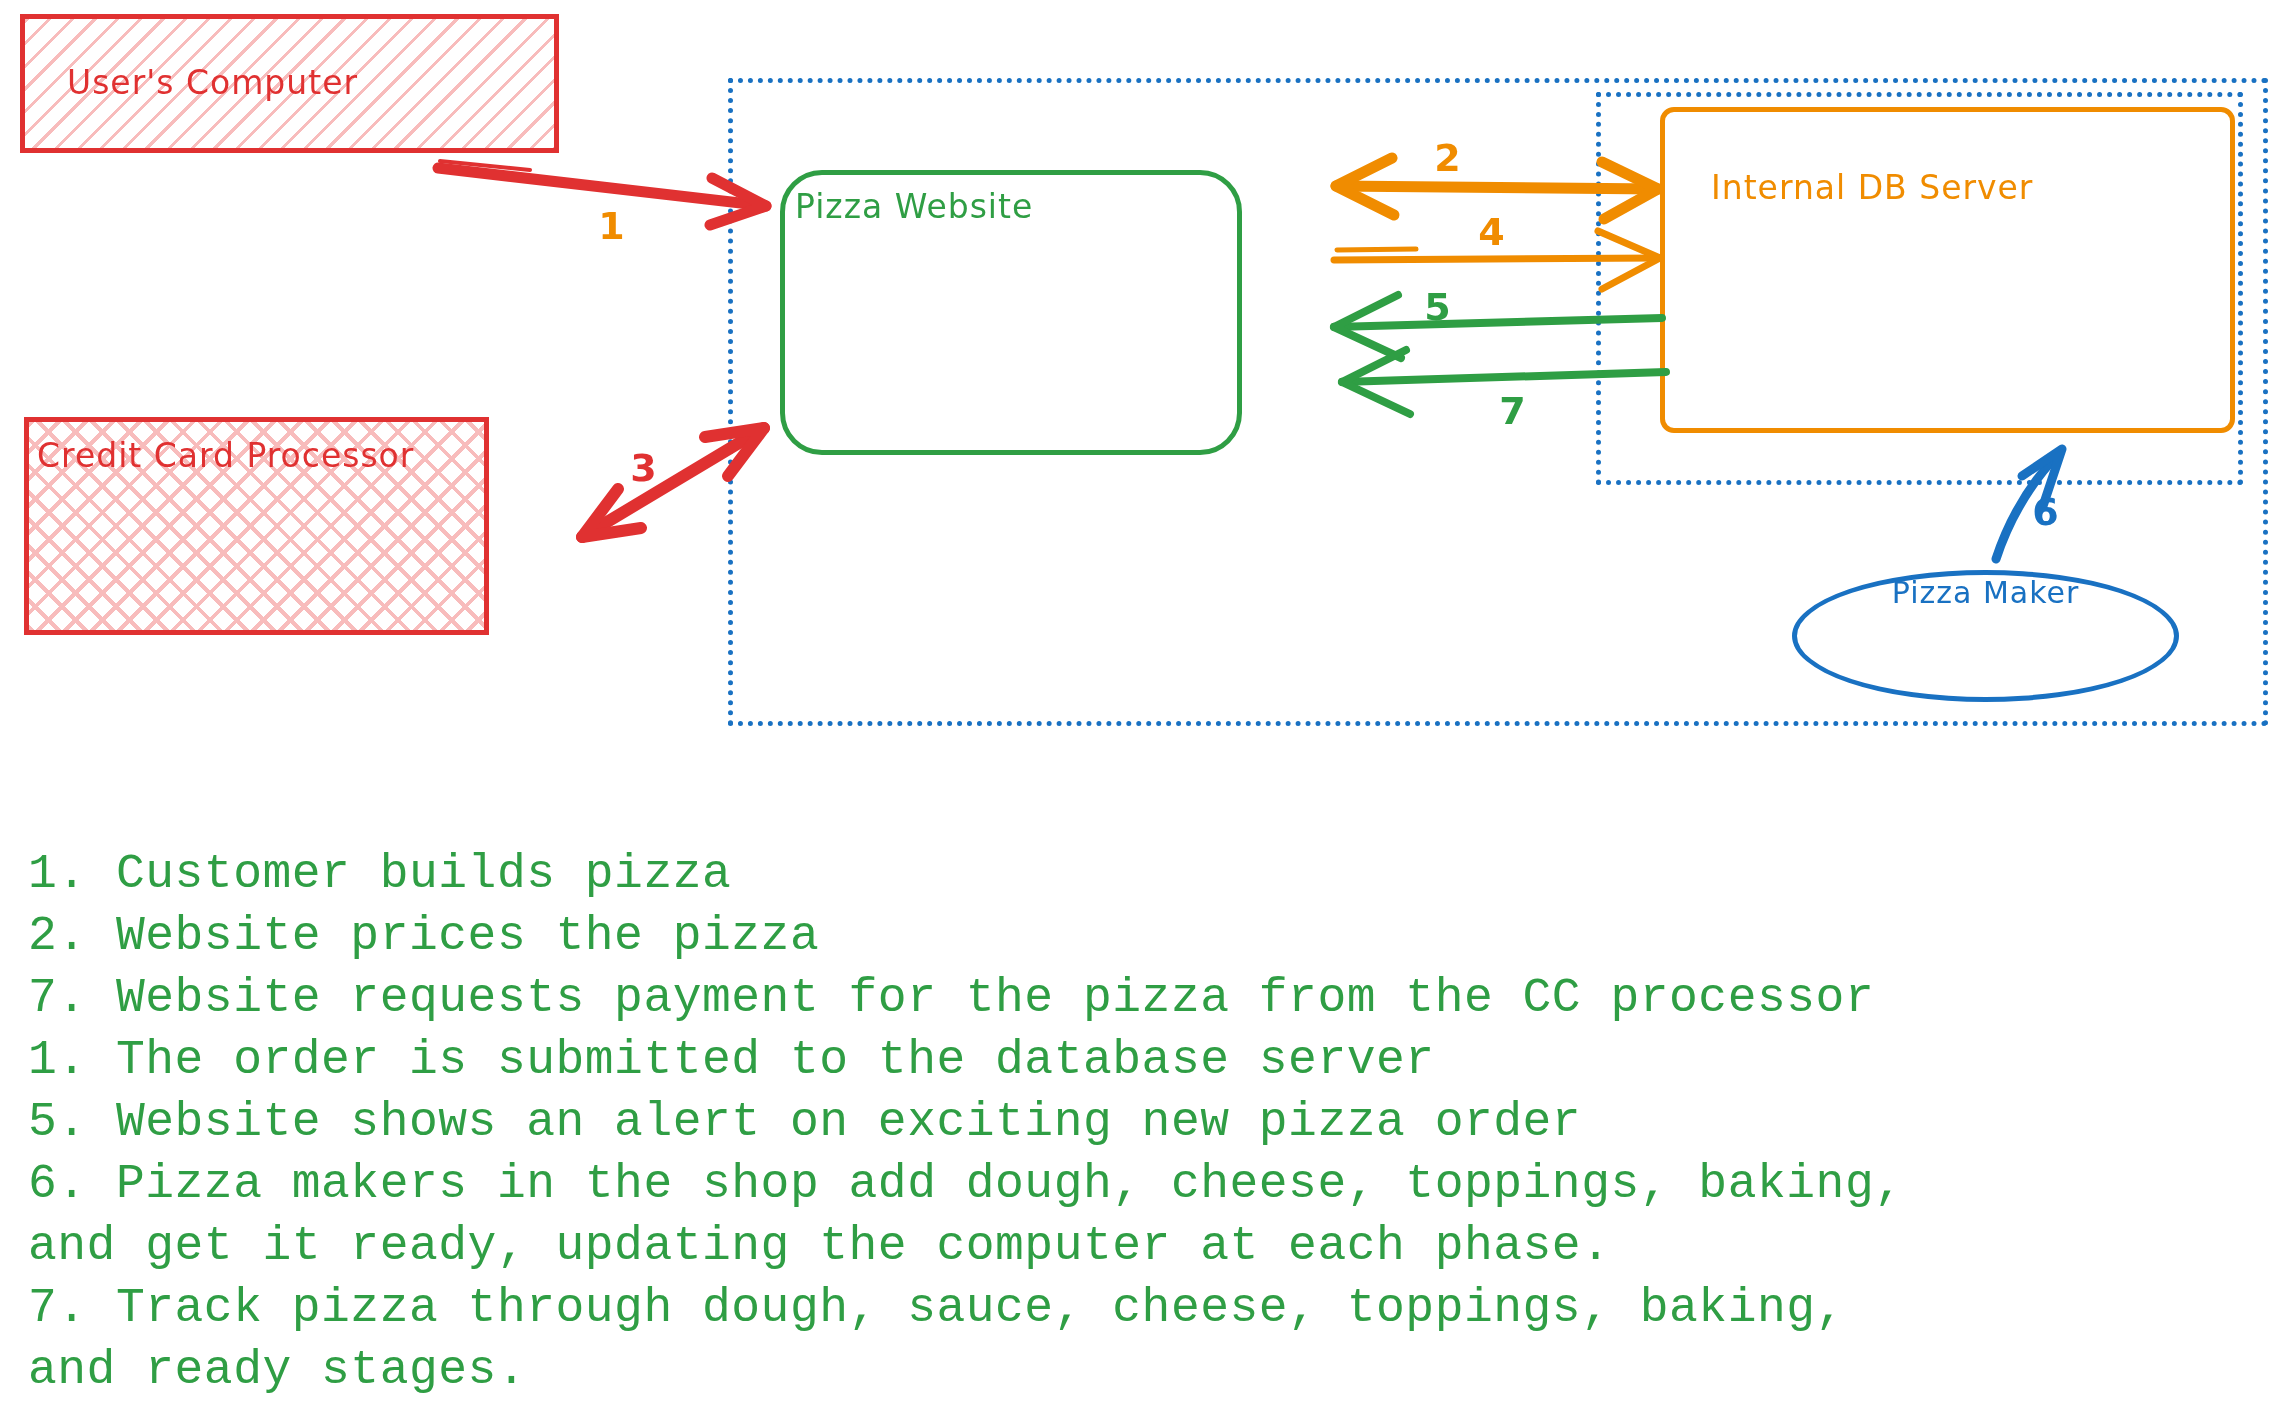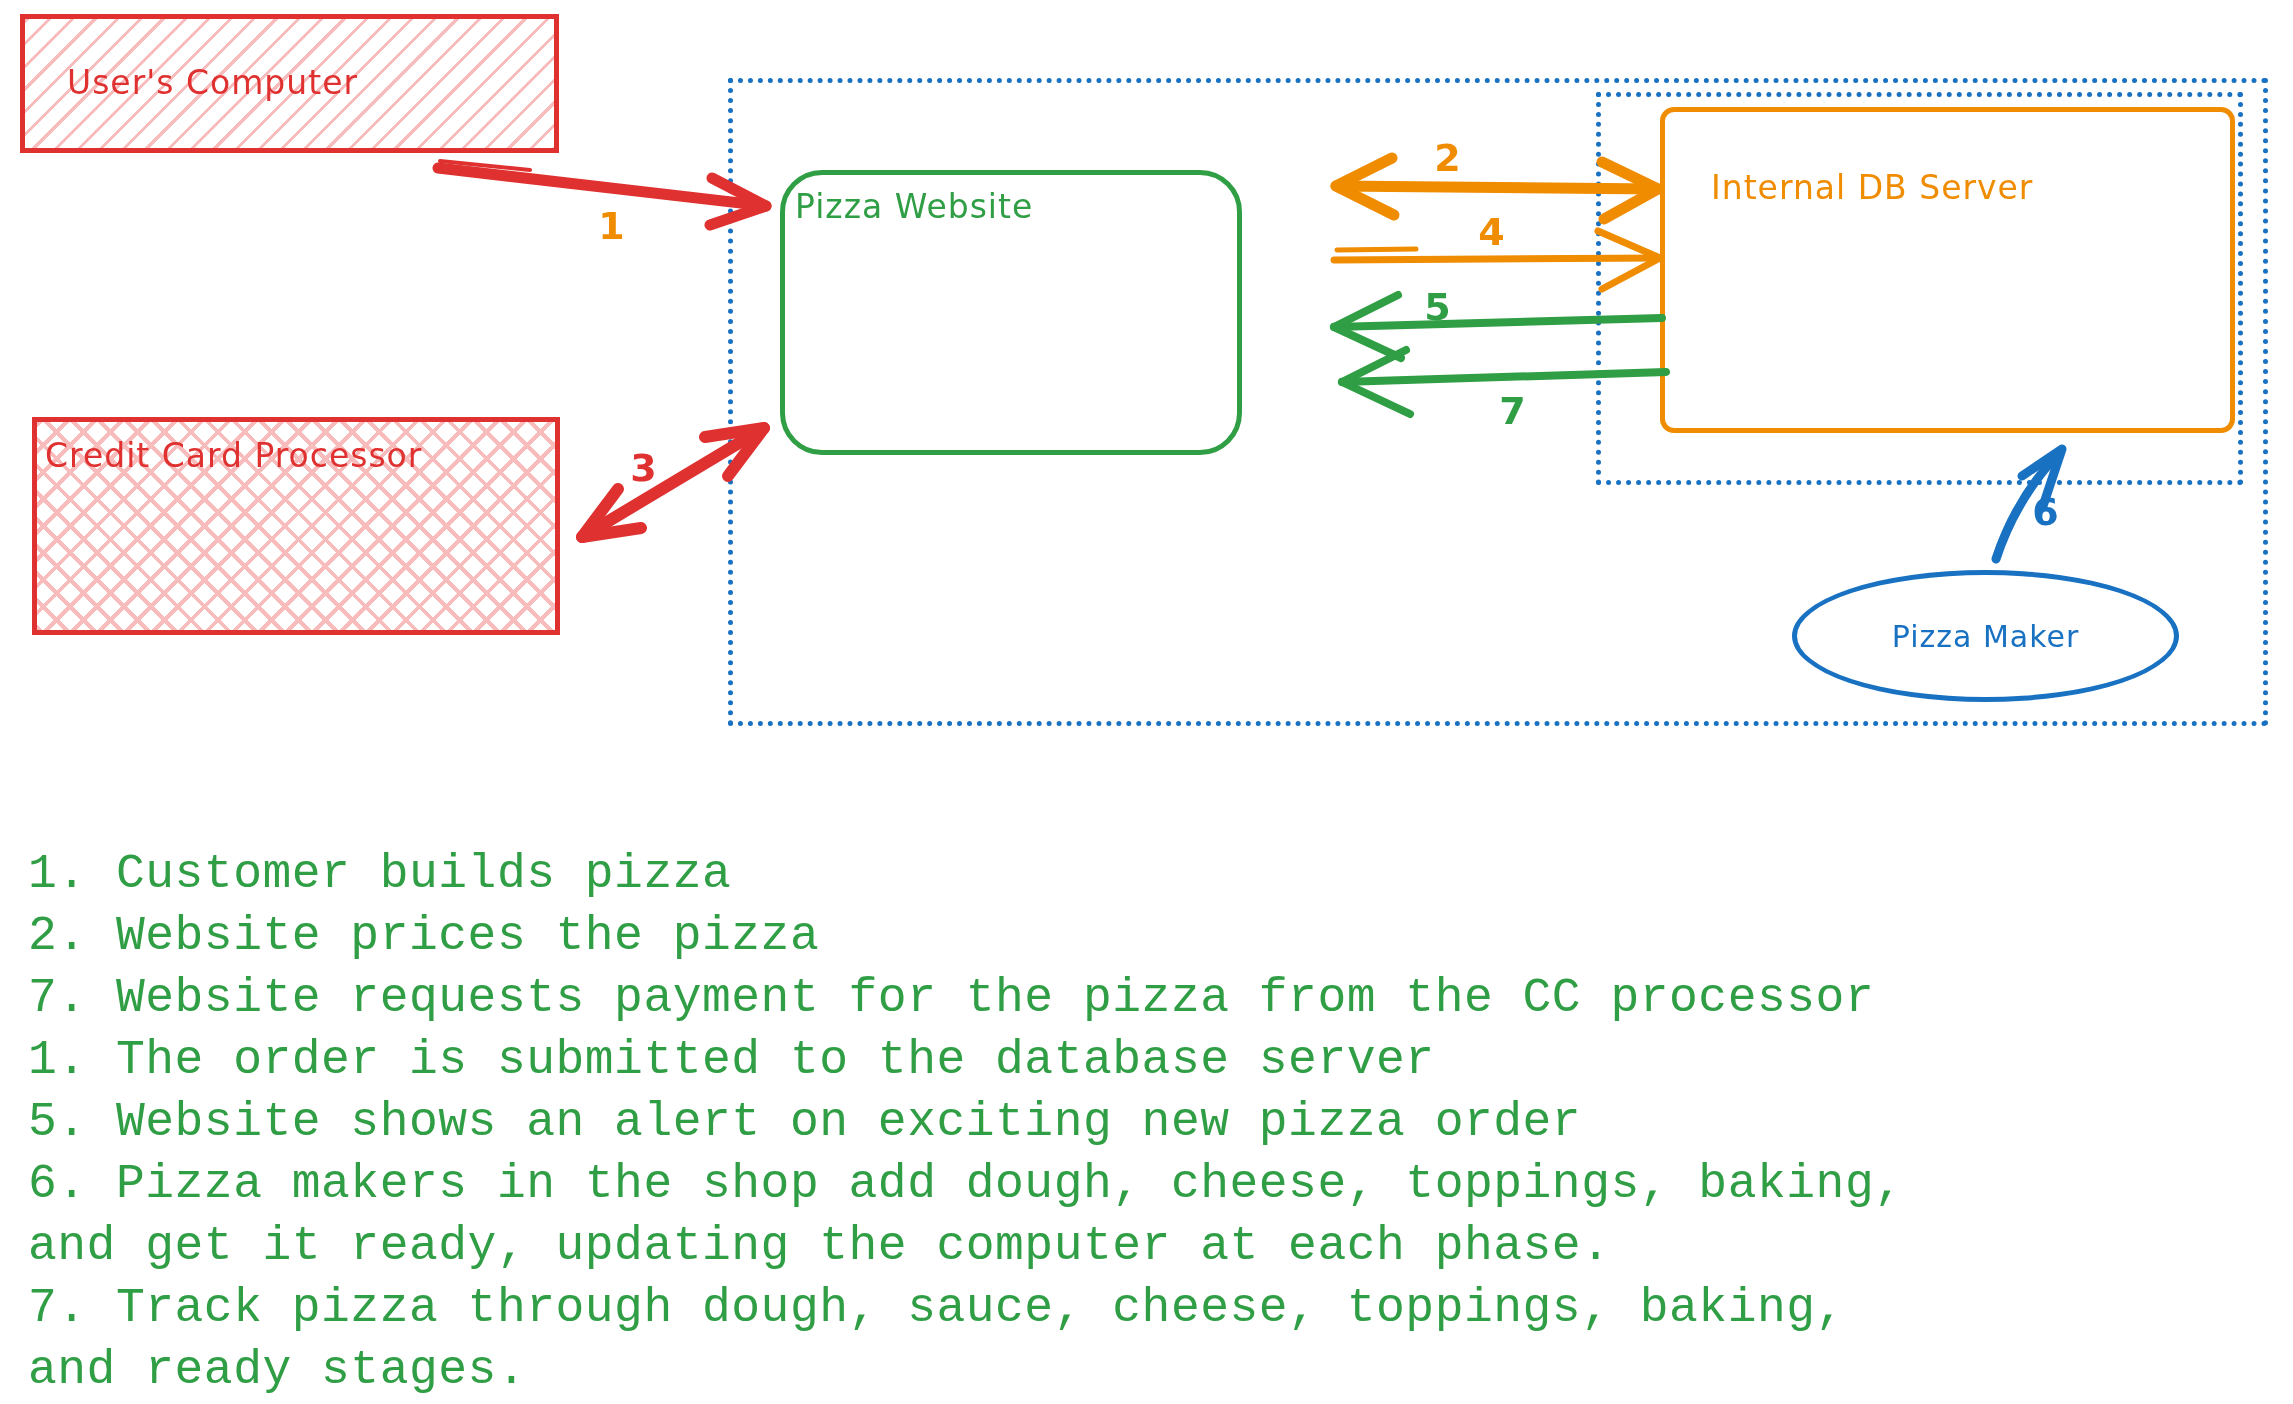--- a/index.html
+++ b/index.html
@@ -57,21 +57,21 @@
     position:absolute;
     border:5px solid var(--c-orange);
     border-radius:14px;
     background:var(--c-bg);
   }
   .box-orange .node-label{color:var(--c-orange);}
   .ellipse-blue{
     position:absolute;
     border:5px solid var(--c-blue);
     border-radius:50%;
-    display:flex;align-items:center;justify-content:center;
+    display:flex;align-items:flex-start;justify-content:center;
   }
   .ellipse-blue .node-label{position:static;color:var(--c-blue);font-size:30px;}
   
   #arrows{position:absolute;left:0;top:0;pointer-events:none;}
   #arrows path{fill:none;stroke-linecap:round;stroke-linejoin:round;}
   .s-red{stroke:var(--c-red);}
   .s-green{stroke:var(--c-green);}
   .s-orange{stroke:var(--c-orange);}
   .s-blue{stroke:var(--c-blue);}
   
@@ -101,21 +101,21 @@
 <div id="canvas">
 
   <div class="dotted" style="left:728px;top:78px;width:1540px;height:648px;"></div>
 
   <div class="dotted" style="left:1596px;top:92px;width:647px;height:393px;"></div>
 
   <div class="box-red hatch-diag" style="left:20px;top:14px;width:539px;height:139px;">
     <span class="node-label" style="left:42px;top:44px;">User's Computer</span>
   </div>
 
-  <div class="box-red hatch-cross" style="left:32px;top:417px;width:528px;height:218px;padding-left:36px;">
+  <div class="box-red hatch-cross" style="left:24px;top:417px;width:465px;height:218px;padding-left:36px;">
     <span class="node-label" style="left:8px;top:14px;">Credit Card Processor</span>
   </div>
 
   <div class="box-green" style="left:780px;top:170px;width:462px;height:285px;">
     <span class="node-label" style="left:10px;top:12px;">Pizza Website</span>
   </div>
 
   <div class="box-orange" style="left:1660px;top:107px;width:575px;height:326px;">
     <span class="node-label" style="left:46px;top:56px;">Internal DB Server</span>
   </div>

